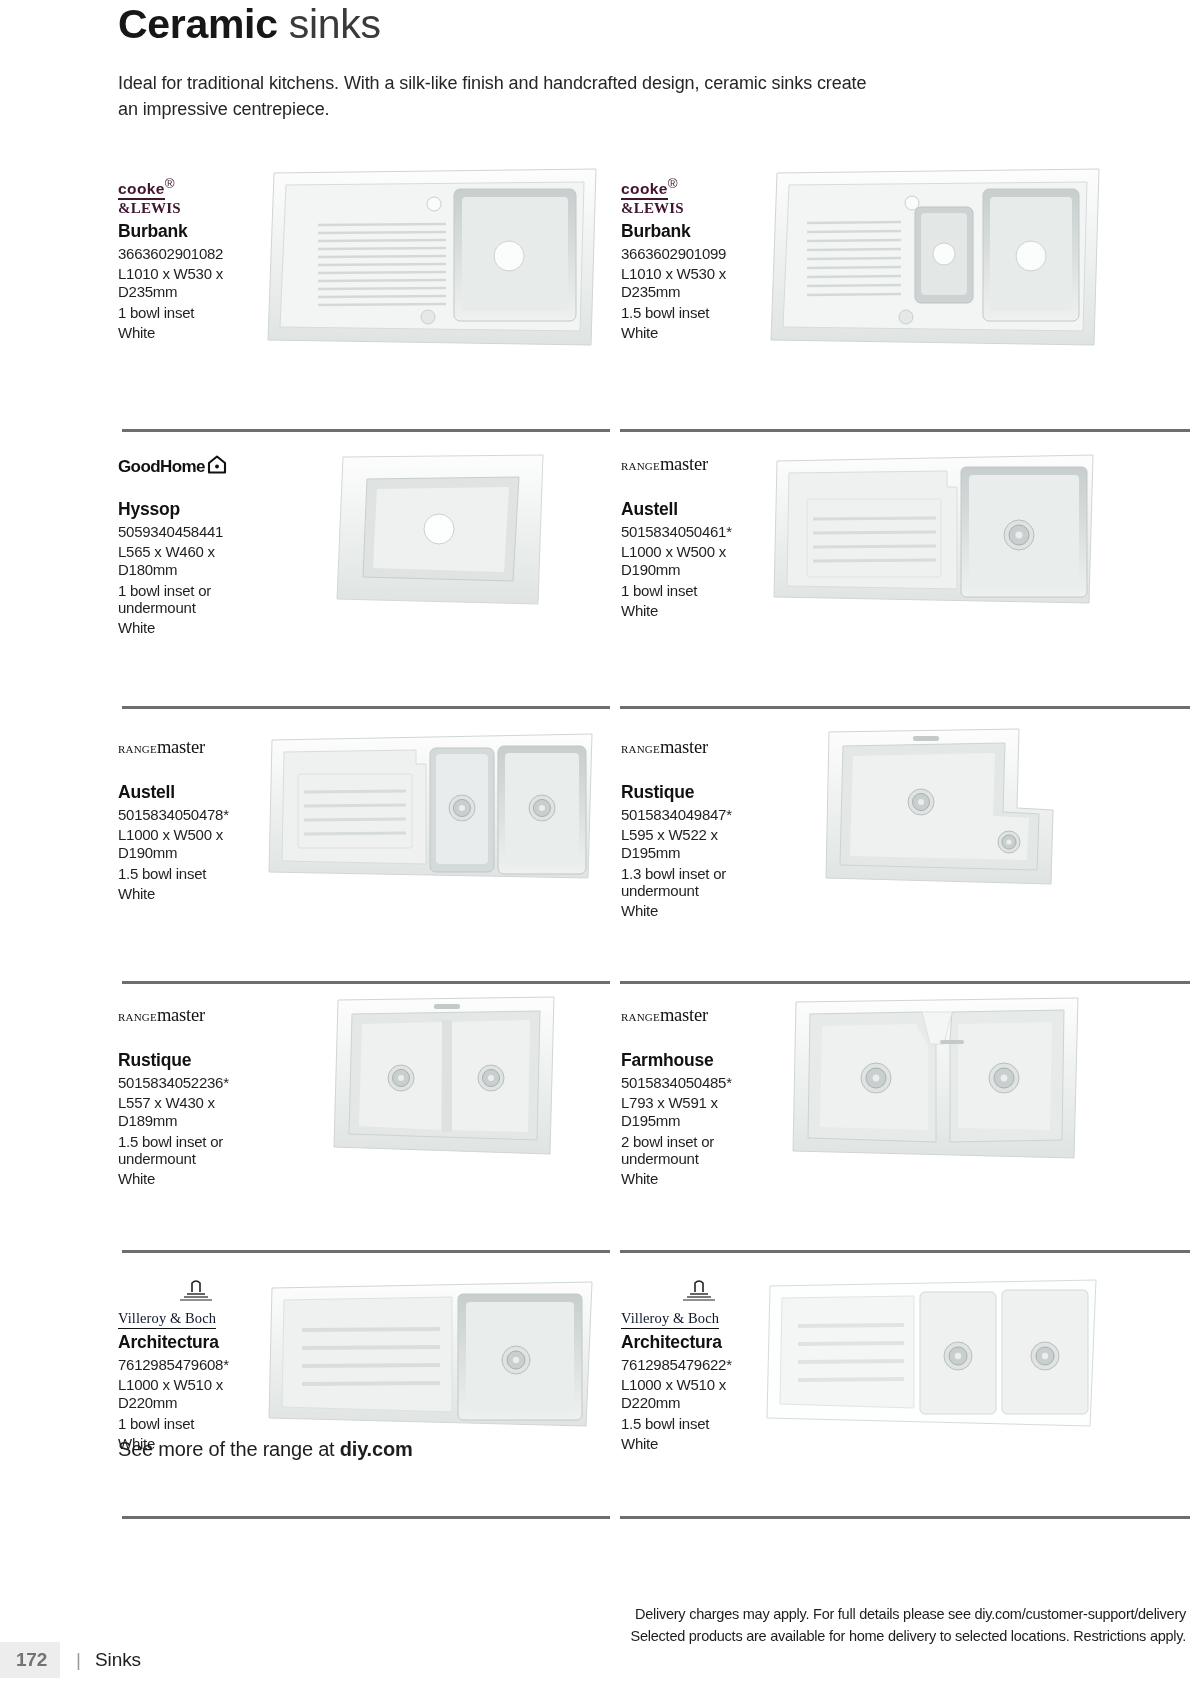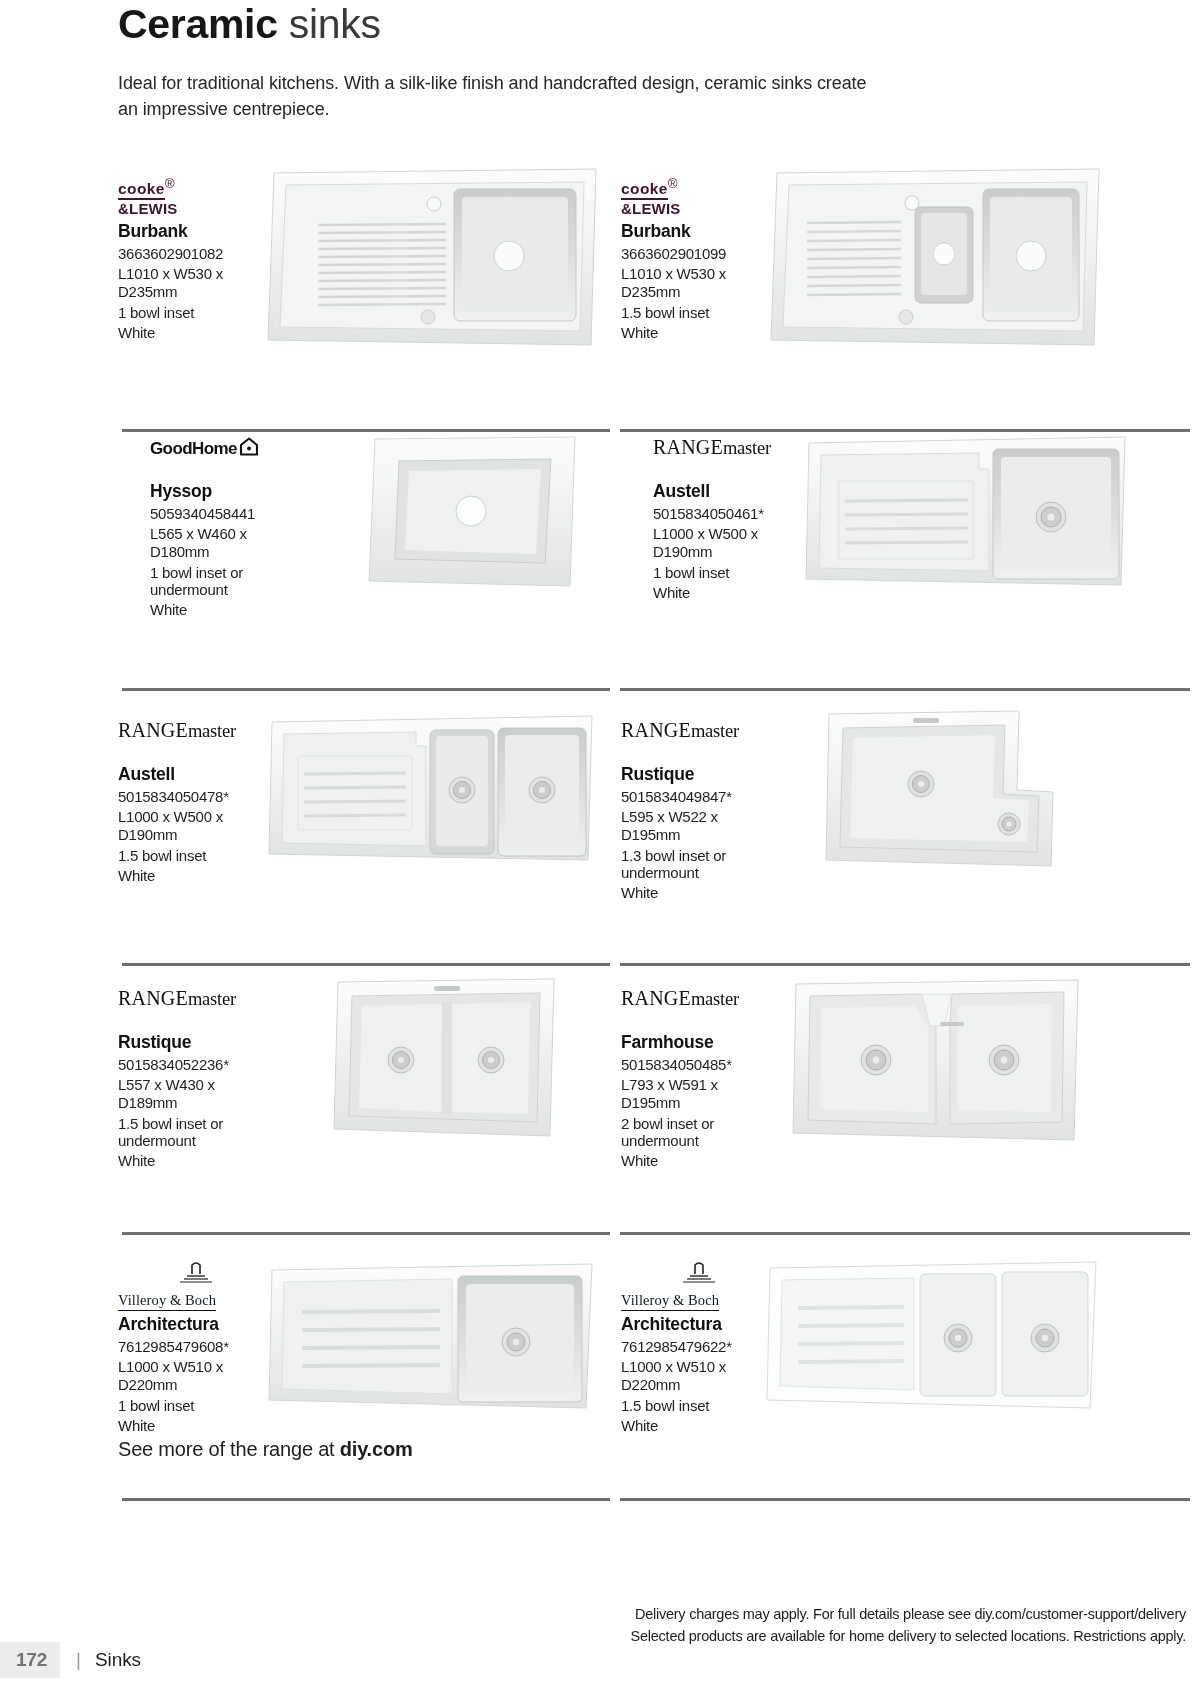--- a/index.html
+++ b/index.html
@@ -46,33 +46,33 @@
   .brand { height: 36px; margin-bottom: 8px; position: relative; }
 
   .logo-cl { color: #3f1530; line-height: 1; user-select: none; }
   .logo-cl .cl-top {
     font-size: 15.5px; font-weight: 700; letter-spacing: 0.4px;
     border-bottom: 2px solid #3f1530; display: inline-block;
     padding-bottom: 1px; font-family: "Liberation Sans", sans-serif;
   }
   .logo-cl .cl-bot {
     font-size: 15px; font-weight: 700; letter-spacing: 0.2px;
-    font-family: Liberation Sans, sans-serif; display: block; margin-top: 1px;
+    font-family: Liberation Serif, serif; display: block; margin-top: 1px;
   }
 
   .logo-gh { display: flex; align-items: center; gap: 2px; }
   .logo-gh .gh-text {
     font-size: 17px; font-weight: 700; letter-spacing: -0.6px; color: #111;
   }
   .logo-gh .gh-house { display: inline-block; }
 
   .logo-rm {
     font-family: "Liberation Serif", serif; color: #111; line-height: 1;
   }
-  .logo-rm .rm-a { font-size: 20px; font-variant: small-caps; letter-spacing: 0.2px; }
+  .logo-rm .rm-a { font-size: 11px; font-variant: small-caps; letter-spacing: 0.2px; }
   .logo-rm .rm-b { font-size: 18.5px; letter-spacing: -0.2px; }
 
   .logo-vb { text-align: center; width: 112px; }
   .logo-vb .vb-mark { display: block; margin: 0 auto 1px; }
   .logo-vb .vb-text {
     font-family: "Liberation Serif", serif; font-size: 14.5px;
     letter-spacing: 0.1px; color: #0f172a; border-bottom: 1.4px solid #111;
     display: inline-block; padding-bottom: 1px; white-space: nowrap;
   }
 
@@ -230,21 +230,21 @@
               </g>
             </svg>
           </div>
         </div>
       </div>
 
       <div class="rule" style="left:122px; top:274px; width:488px;"></div>
       <div class="rule" style="left:620px; top:274px; width:570px;"></div>
     </div>
 
-    <div class="row" style="height:265px; padding-left:32px;">
+    <div class="row" style="height:265px; margin-top:18px;">
 
       <div class="cell left">
         <div class="cell-inner">
           <div class="info">
             <div class="brand">
               <span class="logo-gh">
                 <span class="gh-text">GoodHome</span>
                 <span class="gh-house">
                   <svg width="20" height="19" viewBox="0 0 20 19">
                     <path d="M2 8 L10 1.5 L18 8 L18 17.5 L2 17.5 Z" fill="none" stroke="#111" stroke-width="2.1" stroke-linejoin="round"></path>

